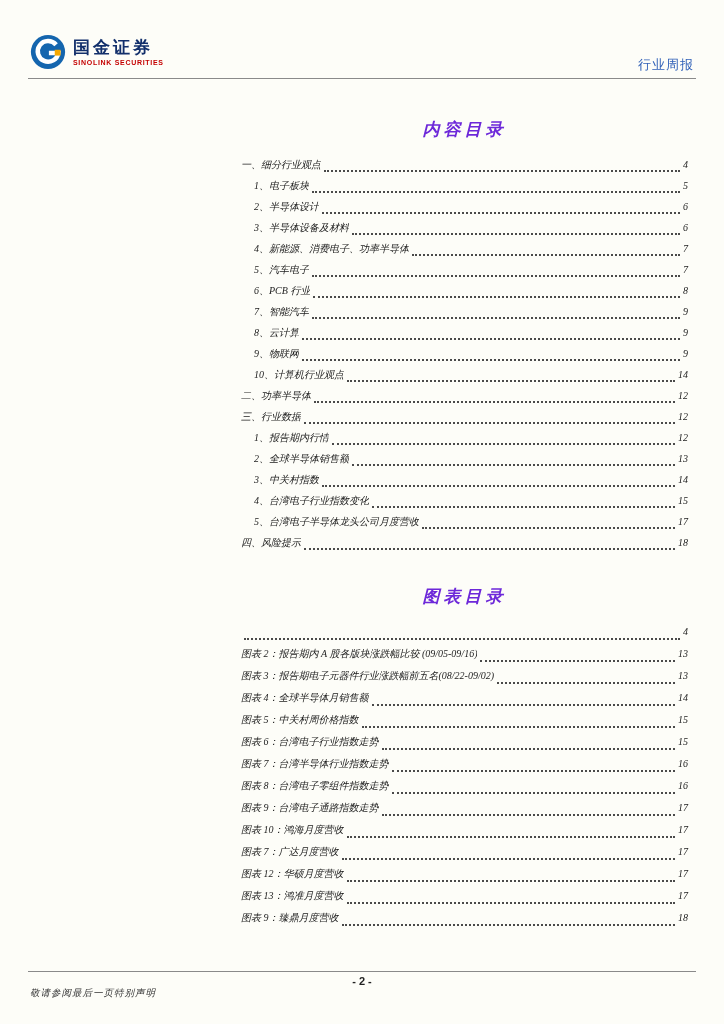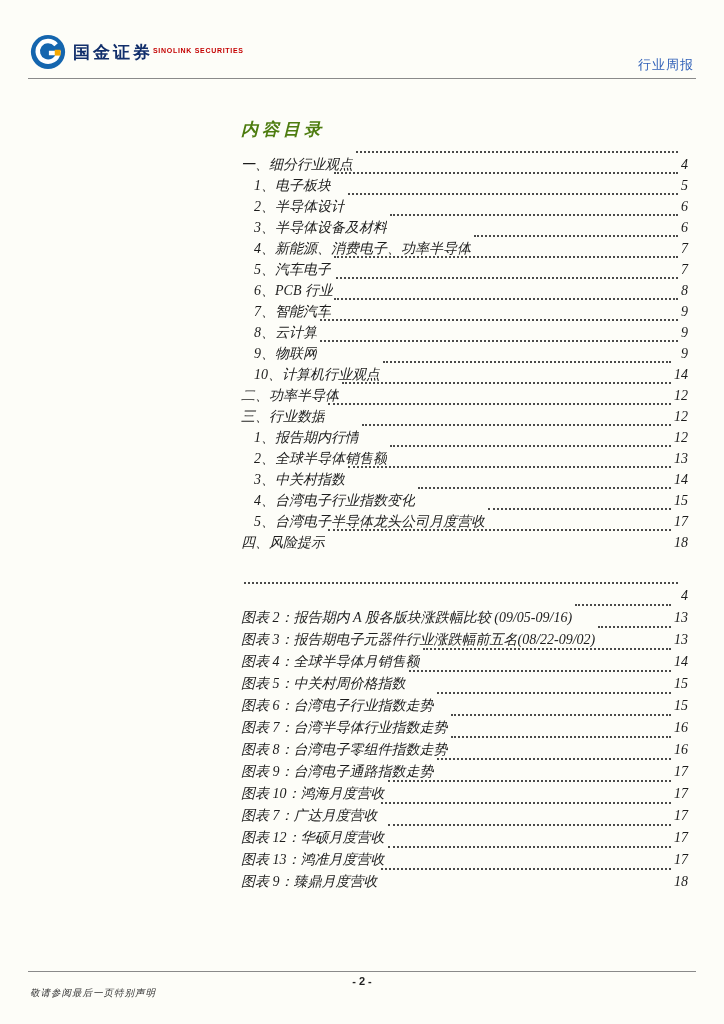--- a/index.html
+++ b/index.html
@@ -14,46 +14,46 @@
     margin: 0 auto;
     background: #fdfdf8;
     color: #1c1c1c;
     overflow: hidden;
   }
 
   
   .header { position: absolute; top: 34px; left: 30px; right: 28px; height: 44px; }
   .brand { position: absolute; left: 0; top: 0; display: flex; align-items: center; gap: 7px; }
   .logo { width: 36px; height: 36px; display: block; }
-  .brand-text { display: flex; flex-direction: row; line-height: 1; }
+  .brand-text { display: flex; flex-direction: column; line-height: 1; }
   .brand-cn {
     font-size: 17px; font-weight: bold; color: #122f6b; letter-spacing: 3px;
     font-family: "Liberation Sans", sans-serif;
   }
   .brand-en {
     font-size: 7px; color: #c40000; letter-spacing: 0.7px; margin-top: 3px;
     font-weight: bold; font-family: "Liberation Sans", sans-serif;
   }
   .report-type {
     position: absolute; right: 2px; bottom: 4px;
     color: #2e5fb7; font-size: 13px; letter-spacing: 1px;
   }
   .header-rule { position: absolute; top: 78px; left: 28px; right: 28px; border-top: 1px solid #8a8a8a; }
 
   
   .content { position: absolute; left: 241px; top: 118px; width: 447px; }
   .section-title {
     font-size: 17px; font-weight: bold; font-style: italic;
-    letter-spacing: 4px; margin: 0 0 13px 0; color: #4d7c0f;
+    letter-spacing: 4px; margin: 0 0 13px 0; color: #6d28d9; text-align: center;
   }
   .figures-block { margin-top: 32px; }
 
   .toc-row {
-    display: flex; align-items: flex-start;
-    font-size: 14px; font-style: italic; line-height: 21px; height: 21px;
+    display: flex; align-items: flex-end;
+    font-size: 10px; font-style: italic; line-height: 21px; height: 21px;
     color: #1c1c1c; cursor: pointer;
   }
   .fig-row { line-height: 22px; height: 22px; }
   .indent { padding-left: 13px; }
   .toc-label { white-space: nowrap; overflow: hidden; }
   .leader {
     flex: 1 1 auto; min-width: 12px;
     border-bottom: 2px dotted #4a4a4a;
     margin: 0 3px; transform: translateY(-3px);
   }
@@ -187,20 +187,21 @@
           <span class="toc-page">17</span>
         </div>
         <div class="toc-row">
           <span class="toc-label">四、风险提示</span>
           <span class="leader"></span>
           <span class="toc-page">18</span>
         </div>
       </div>
 
     <div class="figures-block">
+      <h2 class="section-title">图表目录</h2>
       <div id="figures-list">
           <div class="toc-row fig-row">
             <span class="leader"></span>
             <span class="toc-page">4</span>
           </div>
           <div class="toc-row fig-row">
             <span class="toc-label">图表 2：报告期内 A 股各版块涨跌幅比较 (09/05-09/16)</span>
             <span class="leader"></span>
             <span class="toc-page">13</span>
           </div>

